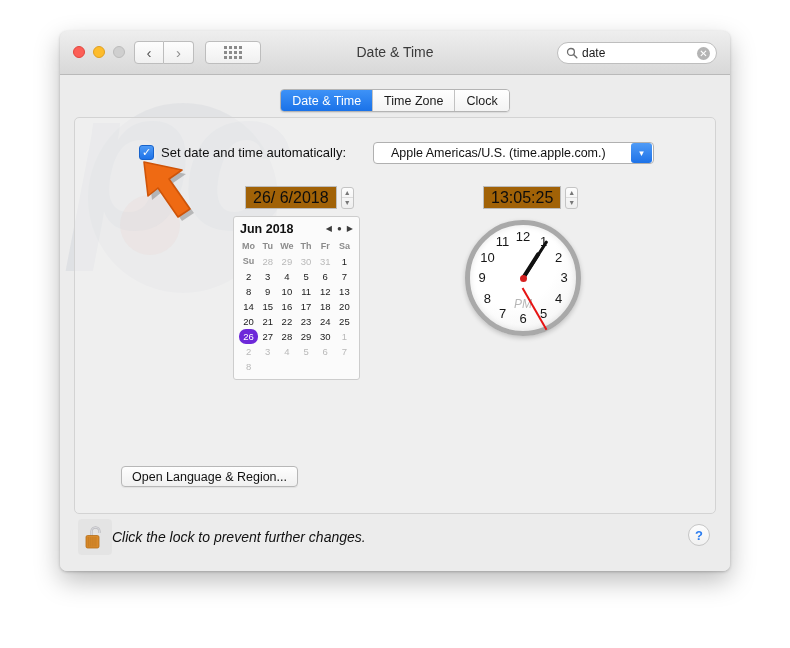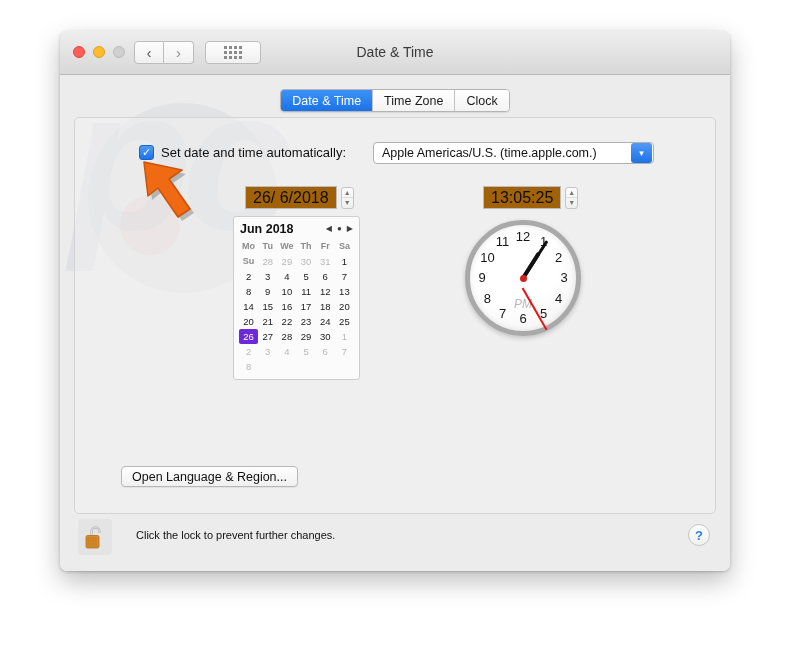--- a/index.html
+++ b/index.html
@@ -117,21 +117,21 @@
   }
   .cblabel { font-size: 13px; color: #101010; margin-left: 7px; }
 
   
   .popup {
     position: absolute; left: 298px; top: 24px;
     width: 281px; height: 22px;
     background: #fff; border: 1px solid #b0b0b0; border-radius: 4px;
     display: flex; align-items: center;
   }
-  .popup-val { font-size: 12.5px; color: #111; padding-left: 8px; flex: 1 1 auto;
+  .popup-val { font-size: 12.5px; color: #111; padding-left: 17px; flex: 1 1 auto;
                white-space: nowrap; overflow: hidden; }
   .popup-btn {
     width: 21px; height: 20px; margin-right: 1px; border-radius: 3px;
     background: linear-gradient(180deg,#4f9bf6,#1d72e8);
     display: flex; align-items: center; justify-content: center;
     color: #fff; font-size: 9px; flex: 0 0 auto;
   }
 
   
   .fieldwrap { position: absolute; display: flex; align-items: center; }
@@ -162,21 +162,21 @@
   .cal-head { display: flex; align-items: center; justify-content: space-between;
               padding: 1px 1px 3px 1px; }
   .cal-title { font-size: 12.5px; font-weight: bold; color: #111; }
   .cal-nav { display: flex; align-items: center; gap: 5px; color: #3d3d3d; font-size: 8px; }
   .cal-nav span { line-height: 1; }
   .cal-grid { display: grid; grid-template-columns: repeat(6, 1fr); }
   .cal-grid div { font-size: 9.5px; text-align: center; line-height: 15px;
                   color: #1a1a1a; font-weight: normal; }
   .cal-grid .dow { color: #8b8b8b; font-size: 9px; font-weight: bold; }
   .cal-grid .dim { color: #b9b9b9; }
-  .cal-grid .sel { background: #6d28d9; color: #fff; border-radius: 2px; }
+  .cal-grid .sel { background: #6d28d9; color: #fff; border-radius: 7px; }
 
   
   .clock { position: absolute; left: 390px; top: 102px; width: 116px; height: 116px; }
   .clock-face {
     position: absolute; inset: 0; border-radius: 50%;
     background: radial-gradient(circle at 38% 32%, #ffffff 48%, #f0f0f0 100%);
     border: 5px solid #a9a9a9;
     box-shadow: inset 0 0 6px rgba(0,0,0,0.10), 0 2px 5px rgba(0,0,0,0.20);
   }
   .num { position: absolute; font-size: 13px; color: #161616;
@@ -205,21 +205,21 @@
     display: flex; align-items: center;
     box-shadow: 0 1px 1px rgba(0,0,0,0.06);
     font-family: "Liberation Sans", sans-serif;
   }
 
   
   .footer { position: absolute; left: 0; right: 0; bottom: 0; height: 57px; }
   .lockbtn { position: absolute; left: 18px; top: 5px; width: 34px; height: 36px;
              background: rgba(225,225,225,0.75); border-radius: 4px;
              display: flex; align-items: center; justify-content: center; }
-  .locktext { position: absolute; left: 76px; top: 15px; font-size: 11px; color: #111; }
+  .locktext { position: absolute; left: 52px; top: 15px; font-size: 14px; color: #111; font-style: italic; }
   .helpbtn { position: absolute; right: 20px; top: 10px; width: 22px; height: 22px;
              border-radius: 50%; border: 1px solid #c6c6c6;
              background: linear-gradient(180deg,#fdfdfd,#f1f1f1);
              display: flex; align-items: center; justify-content: center;
              font-size: 13px; color: #2b7df0; font-weight: bold; }
 
   
   .cursor { position: absolute; left: 140px; top: 158px; width: 78px; height: 68px; }
 </style>
 </head>
@@ -252,20 +252,28 @@
             <i></i>
             <i></i>
             <i></i>
             <i></i>
             <i></i>
         </span>
       </div>
 
       <div class="wintitle">Date &amp; Time</div>
 
+      <div class="searchfield">
+        <svg class="search-ic" viewBox="0 0 16 16">
+          <circle cx="6.6" cy="6.6" r="4.6" fill="none" stroke="#6d6d6d" stroke-width="1.7"></circle>
+          <line x1="10" y1="10" x2="14.4" y2="14.4" stroke="#6d6d6d" stroke-width="1.9" stroke-linecap="round"></line>
+        </svg>
+        <span class="search-val">date</span>
+        <span class="clear-ic">✕</span>
+      </div>
     </div>
 
     <div class="body">
 
       <div class="wm-circ"></div>
       <div class="wm-dot"></div>
       <div class="wm wm-pc">pc</div>
 
       <div class="tabrow">
         <div class="tabs">

